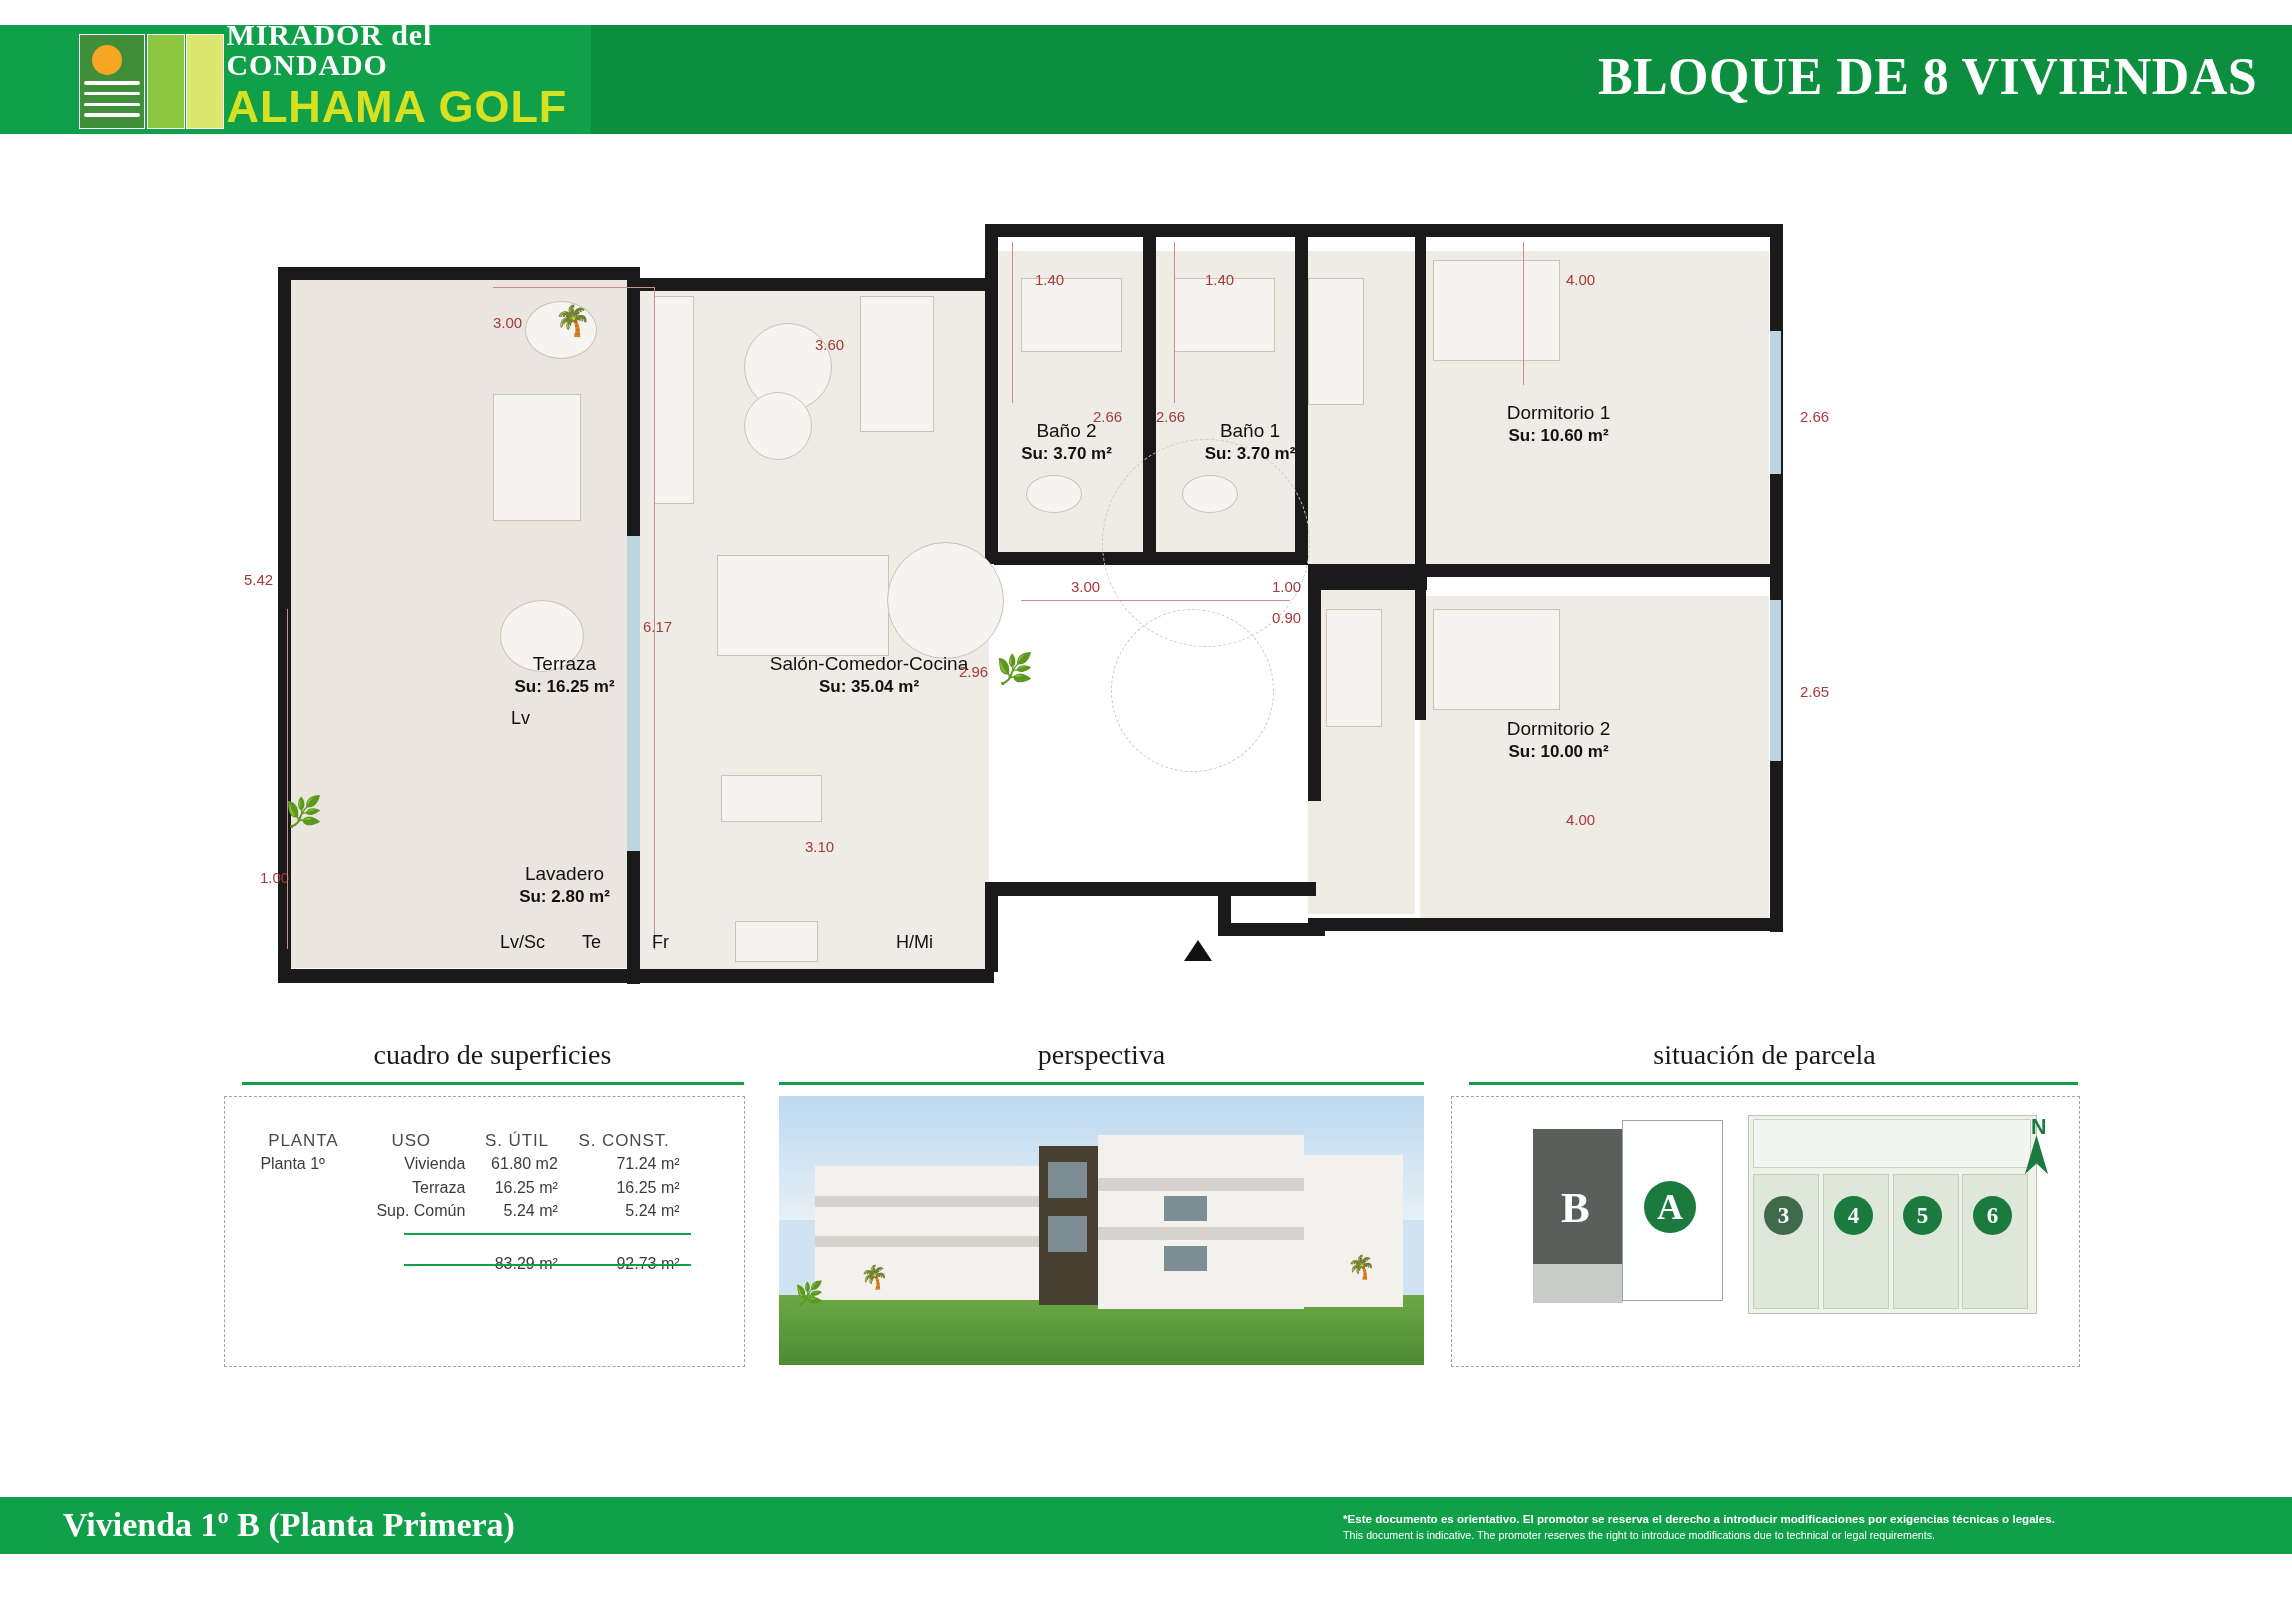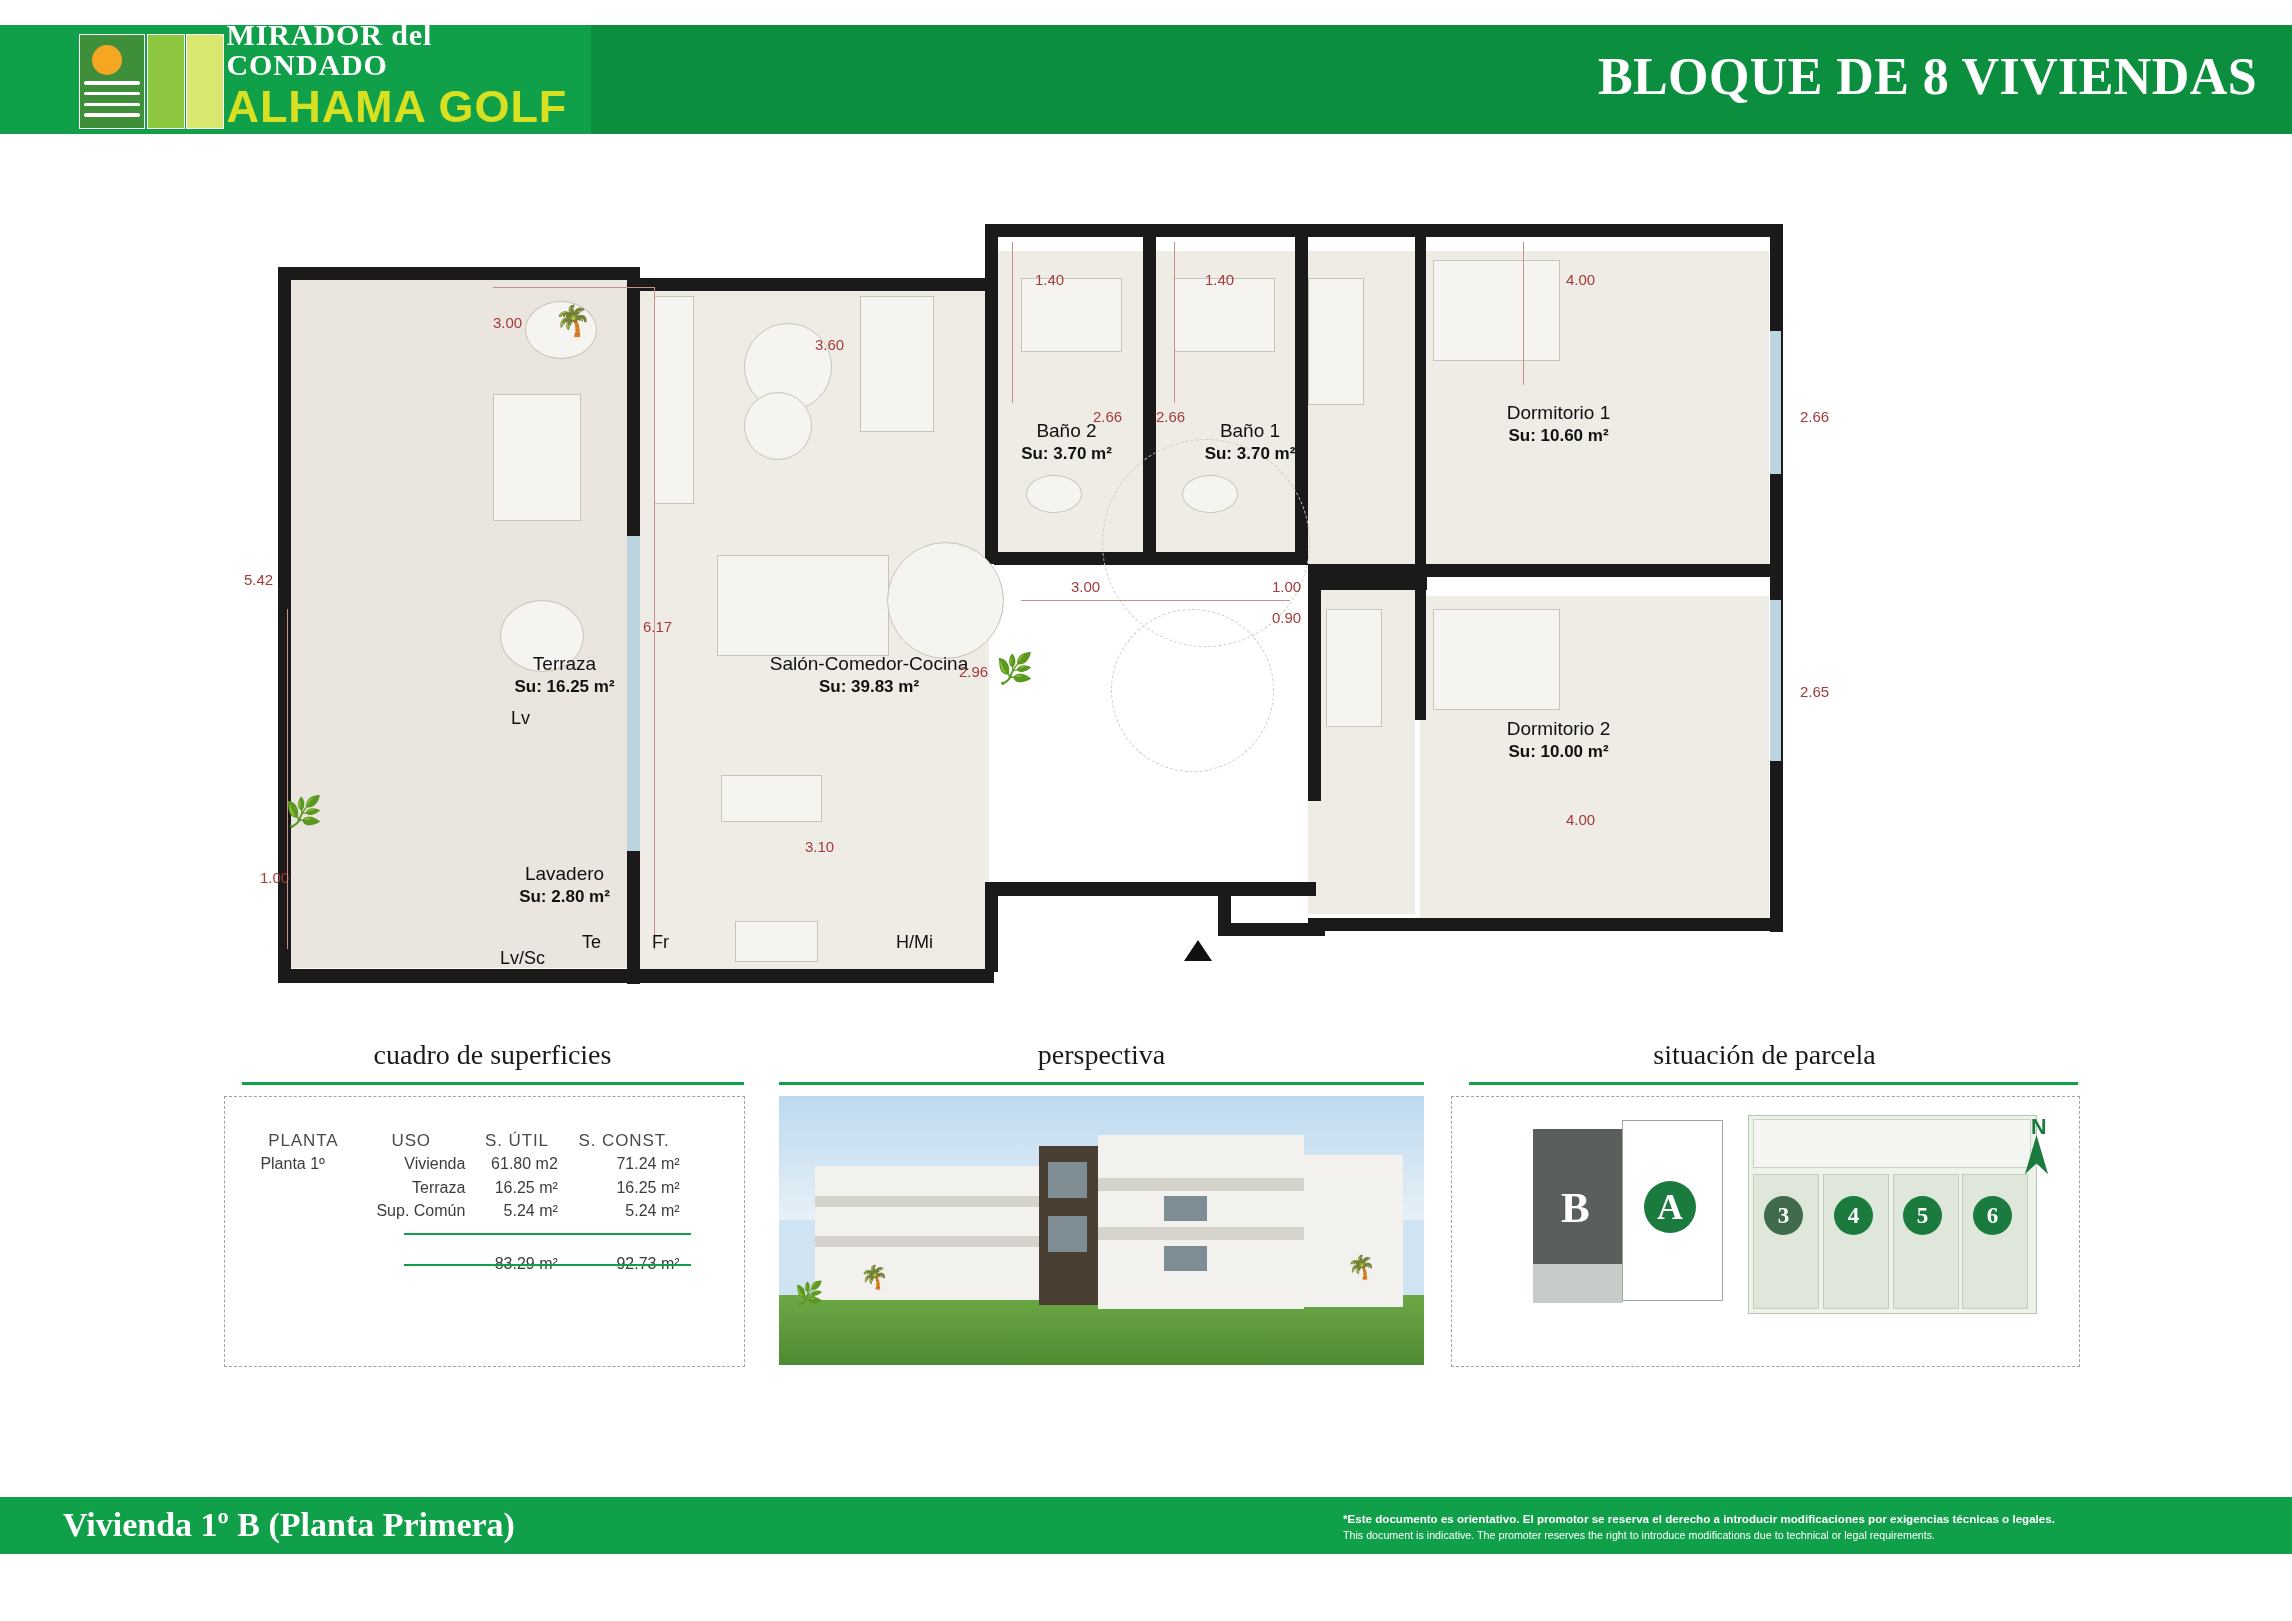--- a/index.html
+++ b/index.html
@@ -421,21 +421,21 @@
   <div class="label" style="left:206px; top:428px; width:179px;">
     <div class="nm">Terraza</div>
     <div class="su">Su: 16.25 m²</div>
   </div>
   <div class="label" style="left:206px; top:638px; width:179px;">
     <div class="nm">Lavadero</div>
     <div class="su">Su: 2.80 m²</div>
   </div>
   <div class="label" style="left:412px; top:428px; width:376px;">
     <div class="nm">Salón-Comedor-Cocina</div>
-    <div class="su">Su: 39.83 m²</div>
+    <div class="su">Su: 35.04 m²</div>
   </div>
   <div class="label" style="left:708px; top:195px; width:179px;">
     <div class="nm">Baño 2</div>
     <div class="su">Su: 3.70 m²</div>
   </div>
   <div class="label" style="left:896px; top:195px; width:170px;">
     <div class="nm">Baño 1</div>
     <div class="su">Su: 3.70 m²</div>
   </div>
   <div class="label" style="left:1164px; top:177px; width:251px;">
@@ -468,21 +468,21 @@
 
   <div class="dimline" style="left:224px; top:63px; width:161px; height:0.9px;"></div>
   <div class="dimline" style="left:385px; top:63px; width:0.9px; height:663px;"></div>
   <div class="dimline" style="left:743px; top:18px; width:0.9px; height:161px;"></div>
   <div class="dimline" style="left:905px; top:18px; width:0.9px; height:161px;"></div>
   <div class="dimline" style="left:1254px; top:18px; width:0.9px; height:143px;"></div>
   <div class="dimline" style="left:18px; top:385px; width:0.9px; height:340px;"></div>
   <div class="dimline" style="left:752px; top:376px; width:269px; height:0.9px;"></div>
 
   <div class="tag" style="left:242px; top:484px;">Lv</div>
-  <div class="tag" style="left:231px; top:724px;">Lv/Sc</div>
+  <div class="tag" style="left:231px; top:708px;">Lv/Sc</div>
   <div class="tag" style="left:313px; top:708px;">Te</div>
   <div class="tag" style="left:383px; top:708px;">Fr</div>
   <div class="tag" style="left:627px; top:708px;">H/Mi</div>
   <div class="furn" style="left:466px; top:697px; width:81px; height:39px;"></div>
 </div>
 
 <div class="panels">
 
   <div class="panel-title" style="left:0px; top:0px; width:537px;">cuadro de superficies</div>
   <div class="panel-rule" style="left:18px; top:43px; width:502px;"></div>

